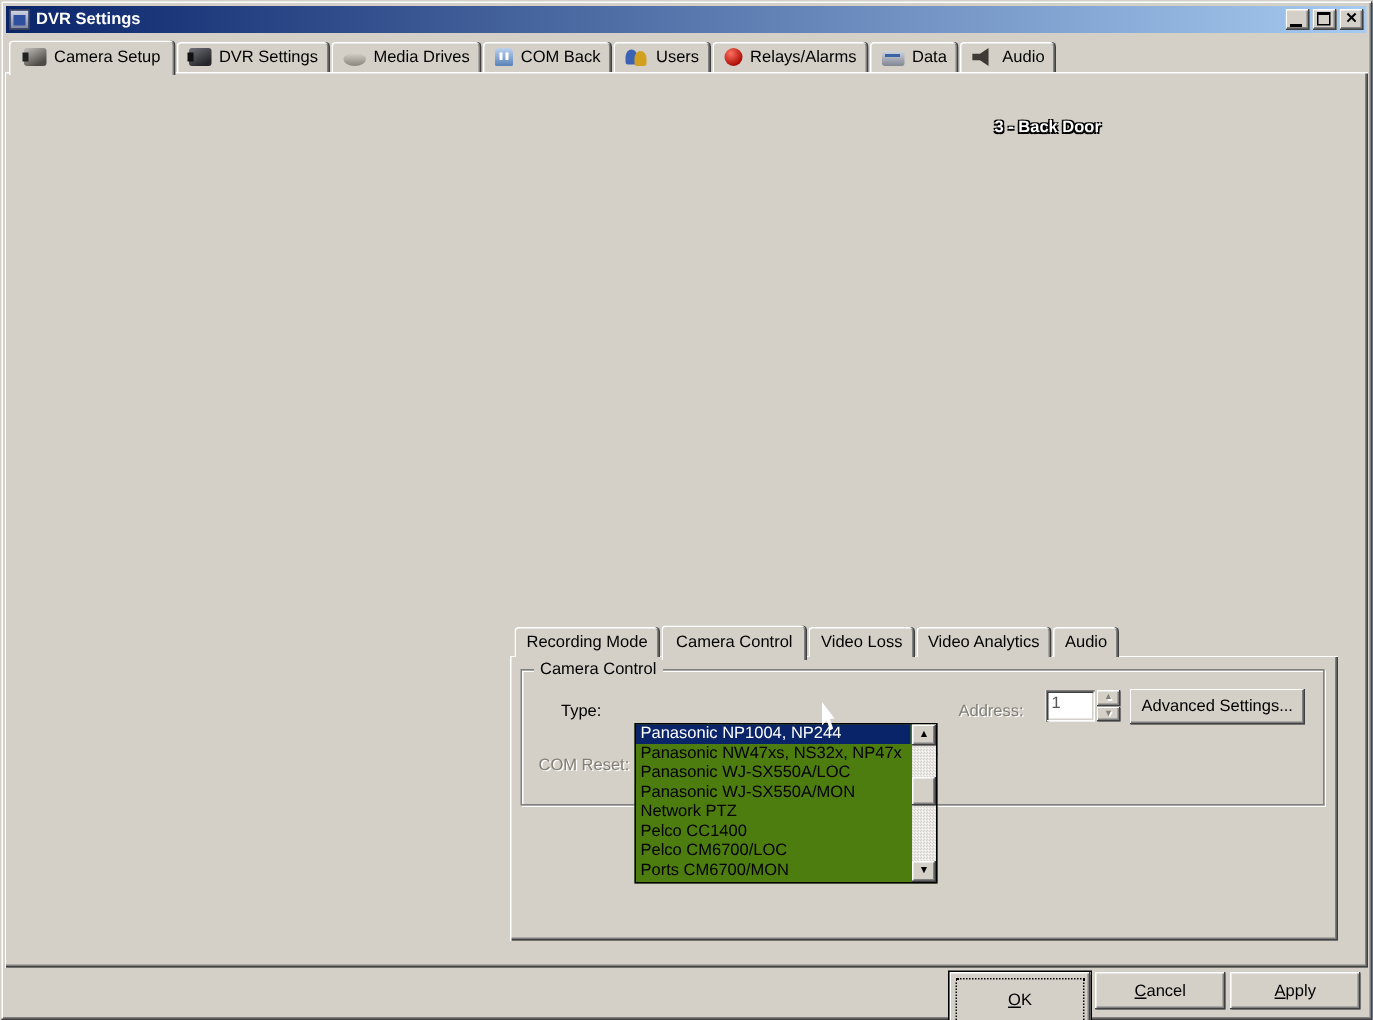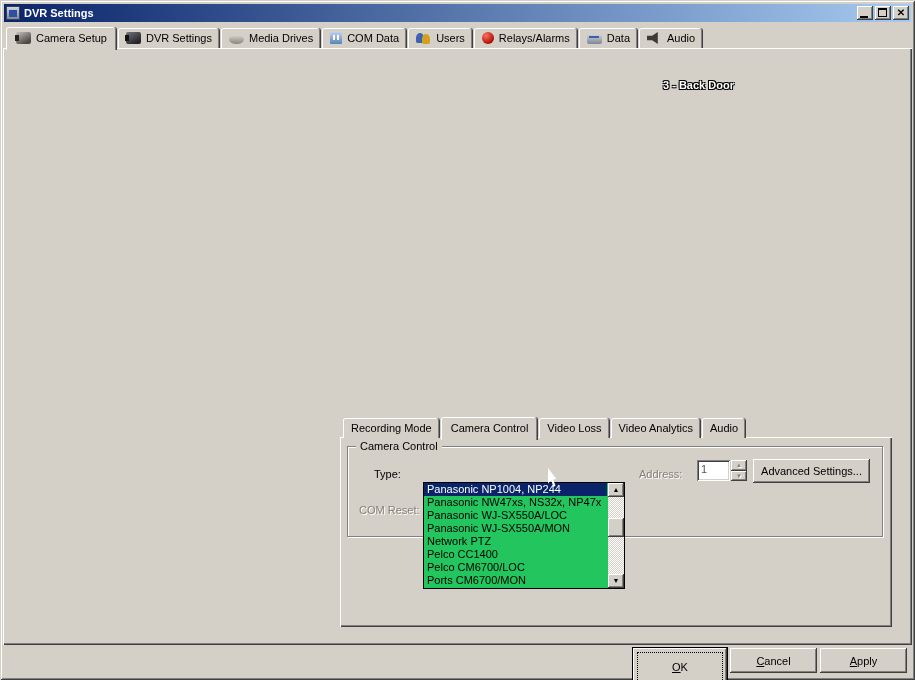--- a/index.html
+++ b/index.html
@@ -116,21 +116,21 @@
   #preview .osd{position:absolute;left:5px;top:3px;color:#fff;font-weight:bold;font-size:11px;z-index:9;
     text-shadow:1px 1px 0 #000,-1px -1px 0 #000,1px -1px 0 #000,-1px 1px 0 #000;}
   .pv{position:absolute;}
 
   
   #ctl-tabs{left:343px;top:415px;width:549px;height:23px;display:flex;align-items:flex-end;z-index:3;}
   #ctl-panel{left:340px;top:437px;width:552px;height:190px;background:#d4d0c8;
     box-shadow:inset 1px 1px 0 #fff,inset -1px -1px 0 #404040,inset -2px -2px 0 #808080;z-index:2;}
 
   
-  #ptz-popup{left:423px;top:482px;width:202px;height:107px;background:#22c55e;border:1px solid #000;z-index:20;}
+  #ptz-popup{left:423px;top:482px;width:202px;height:107px;background:#4d7c0f;border:1px solid #000;z-index:20;}
   .ddrow{height:13px;line-height:13px;padding-left:3px;white-space:nowrap;overflow:hidden;width:183px;}
   .ddrow.selected{background:#0a246a;color:#fff;}
 
   
   #cursor{left:548px;top:468px;width:12px;height:19px;z-index:30;background:#fff;
     clip-path:polygon(0 0,0 82%,27% 65%,45% 100%,62% 93%,44% 60%,70% 58%);
     filter:drop-shadow(1px 0 0 #000) drop-shadow(-1px 0 0 #000) drop-shadow(0 1px 0 #000) drop-shadow(0 -1px 0 #000);}
 </style>
 </head>
 <body>
@@ -159,21 +159,21 @@
       <div class="tab">
         <span class="ticon tc-dvr"></span>
         <span class="tlab">DVR Settings</span>
       </div>
       <div class="tab">
         <span class="ticon tc-drive"></span>
         <span class="tlab">Media Drives</span>
       </div>
       <div class="tab">
         <span class="ticon tc-com"></span>
-        <span class="tlab">COM Data</span>
+        <span class="tlab">COM Back</span>
       </div>
       <div class="tab">
         <span class="ticon tc-users"></span>
         <span class="tlab">Users</span>
       </div>
       <div class="tab">
         <span class="ticon tc-relay"></span>
         <span class="tlab">Relays/Alarms</span>
       </div>
       <div class="tab">

